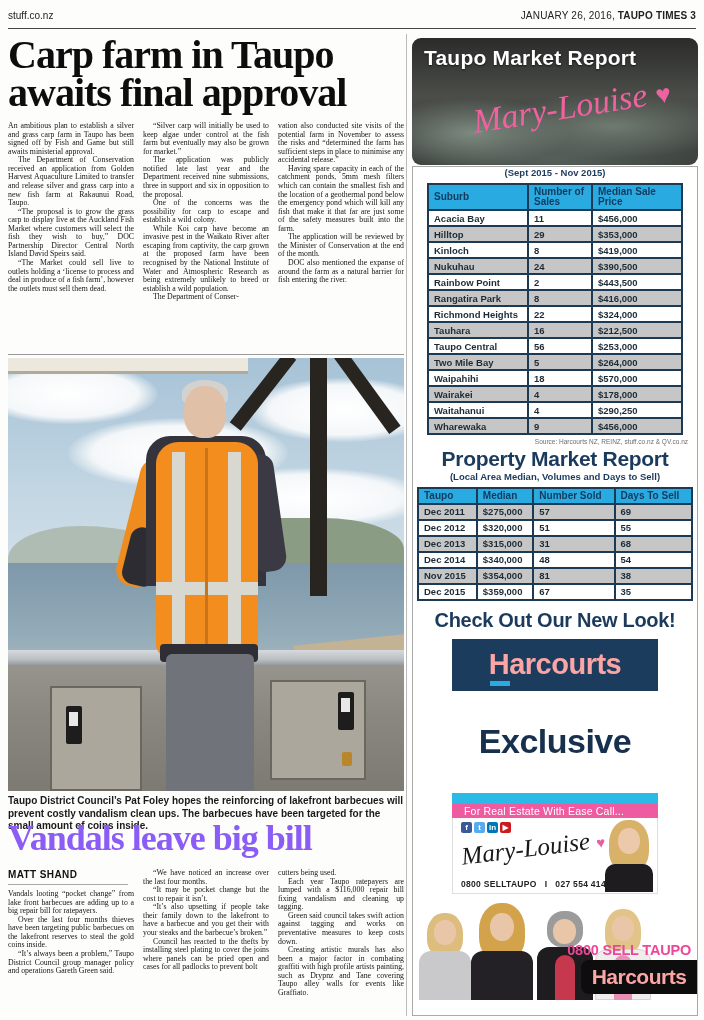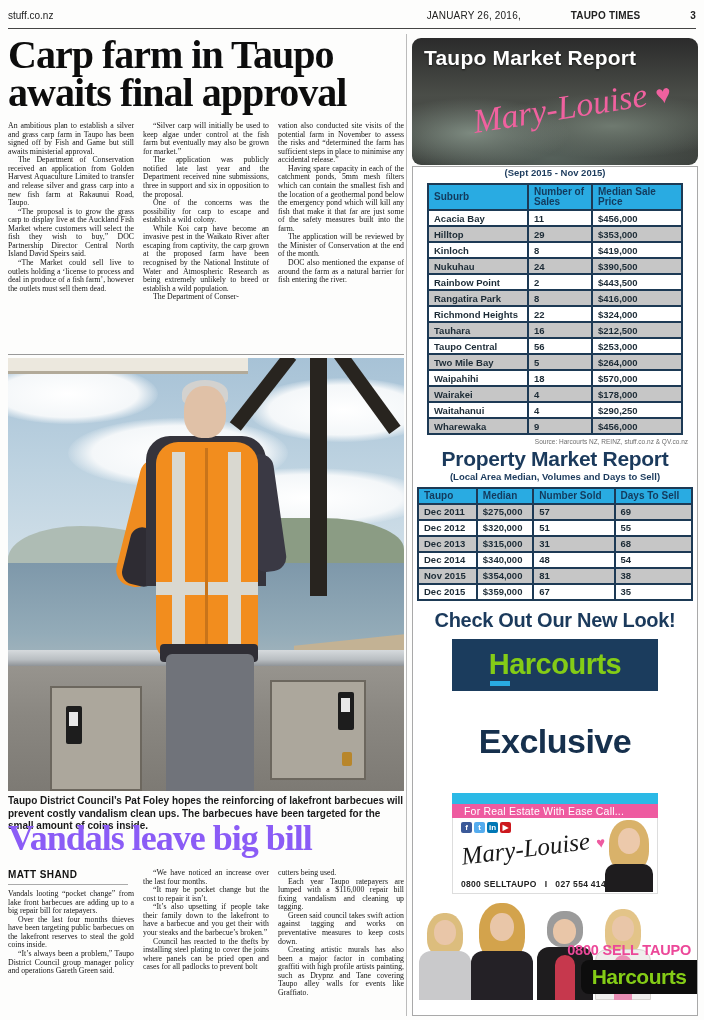--- a/index.html
+++ b/index.html
@@ -3,21 +3,21 @@
 <meta charset="utf-8">
 <style>
   * { margin:0; padding:0; box-sizing:border-box; }
   body { background:#e9e9e9; font-family:"Liberation Sans","DejaVu Sans",sans-serif; }
   .page { position:relative; width:704px; height:1020px; background:#fdfdfc; overflow:hidden;
           margin:0 auto; color:#111; }
 
   
   .masthead { position:absolute; left:8px; right:8px; top:10px; display:flex;
               justify-content:space-between; align-items:flex-end; font-size:10px; color:#222; }
-  .masthead .right span { letter-spacing:.2px;margin-left:47px; }
+  .masthead .right span { letter-spacing:.2px; }
   .m-bold { font-weight:bold; }
   .mast-rule { position:absolute; left:8px; right:8px; top:28px; border-top:1.5px solid #444; }
 
   
   .headline { position:absolute; left:8px; top:36px; width:398px;
               font-family:"Liberation Serif","DejaVu Serif",serif; font-weight:bold;
               font-size:40px; line-height:.96; letter-spacing:-1px; color:#0d0d0d; }
   .carp-cols { position:absolute; left:8px; top:122px; width:396px; height:232px;
                display:flex; gap:9px; overflow:hidden; }
   .vand-cols { position:absolute; left:8px; top:869px; width:396px; height:149px;
@@ -113,21 +113,21 @@
   .res-table td:first-child, .res-table th:first-child { width:100px; }
   .res-table td:nth-child(2), .res-table th:nth-child(2) { width:64px; }
   .res-table tbody tr:nth-child(even) td { background:#c6c6c6; }
   .prop-table { width:276px; }
   .prop-table tbody tr:nth-child(odd) td { background:#c6c6c6; }
   .source { text-align:right; font-size:6.5px; color:#6e6e6e; margin:3px 9px 0 0; }
 
   .harc-ad { width:206px; margin:7px auto 0; }
   .harc-navy { height:52px; background:#1b3c5d; display:flex; align-items:center;
                justify-content:center; position:relative; }
-  .harc-logo { color:#84cc16; font-weight:bold; font-size:29px; letter-spacing:-.5px; position:relative; }
+  .harc-logo { color:#fca5a5; font-weight:bold; font-size:29px; letter-spacing:-.5px; position:relative; }
   .harc-logo .ubar { position:absolute; left:1px; bottom:-5px; width:20px; height:5px; background:#29abe2; }
   .harc-white { height:102px; display:flex; align-items:center; justify-content:center;
                 background:#fff; }
   .harc-excl { color:#16304d; font-weight:bold; font-size:34px; letter-spacing:-.5px; }
   .cyan-stripe { height:11px; background:#2bb9e6; }
   .pink-stripe { height:14px; background:#ee5ba0; color:#fff; font-size:10.5px;
                  padding:1px 0 0 12px; letter-spacing:.2px; }
   .contact { position:relative; height:76px; background:#fff; border:1px solid #ddd; border-top:none; }
   .social { position:absolute; left:8px; top:4px; display:flex; gap:2px; }
   .s-icon { width:11px; height:11px; border-radius:2px; color:#fff; font-size:8px; font-weight:bold;

